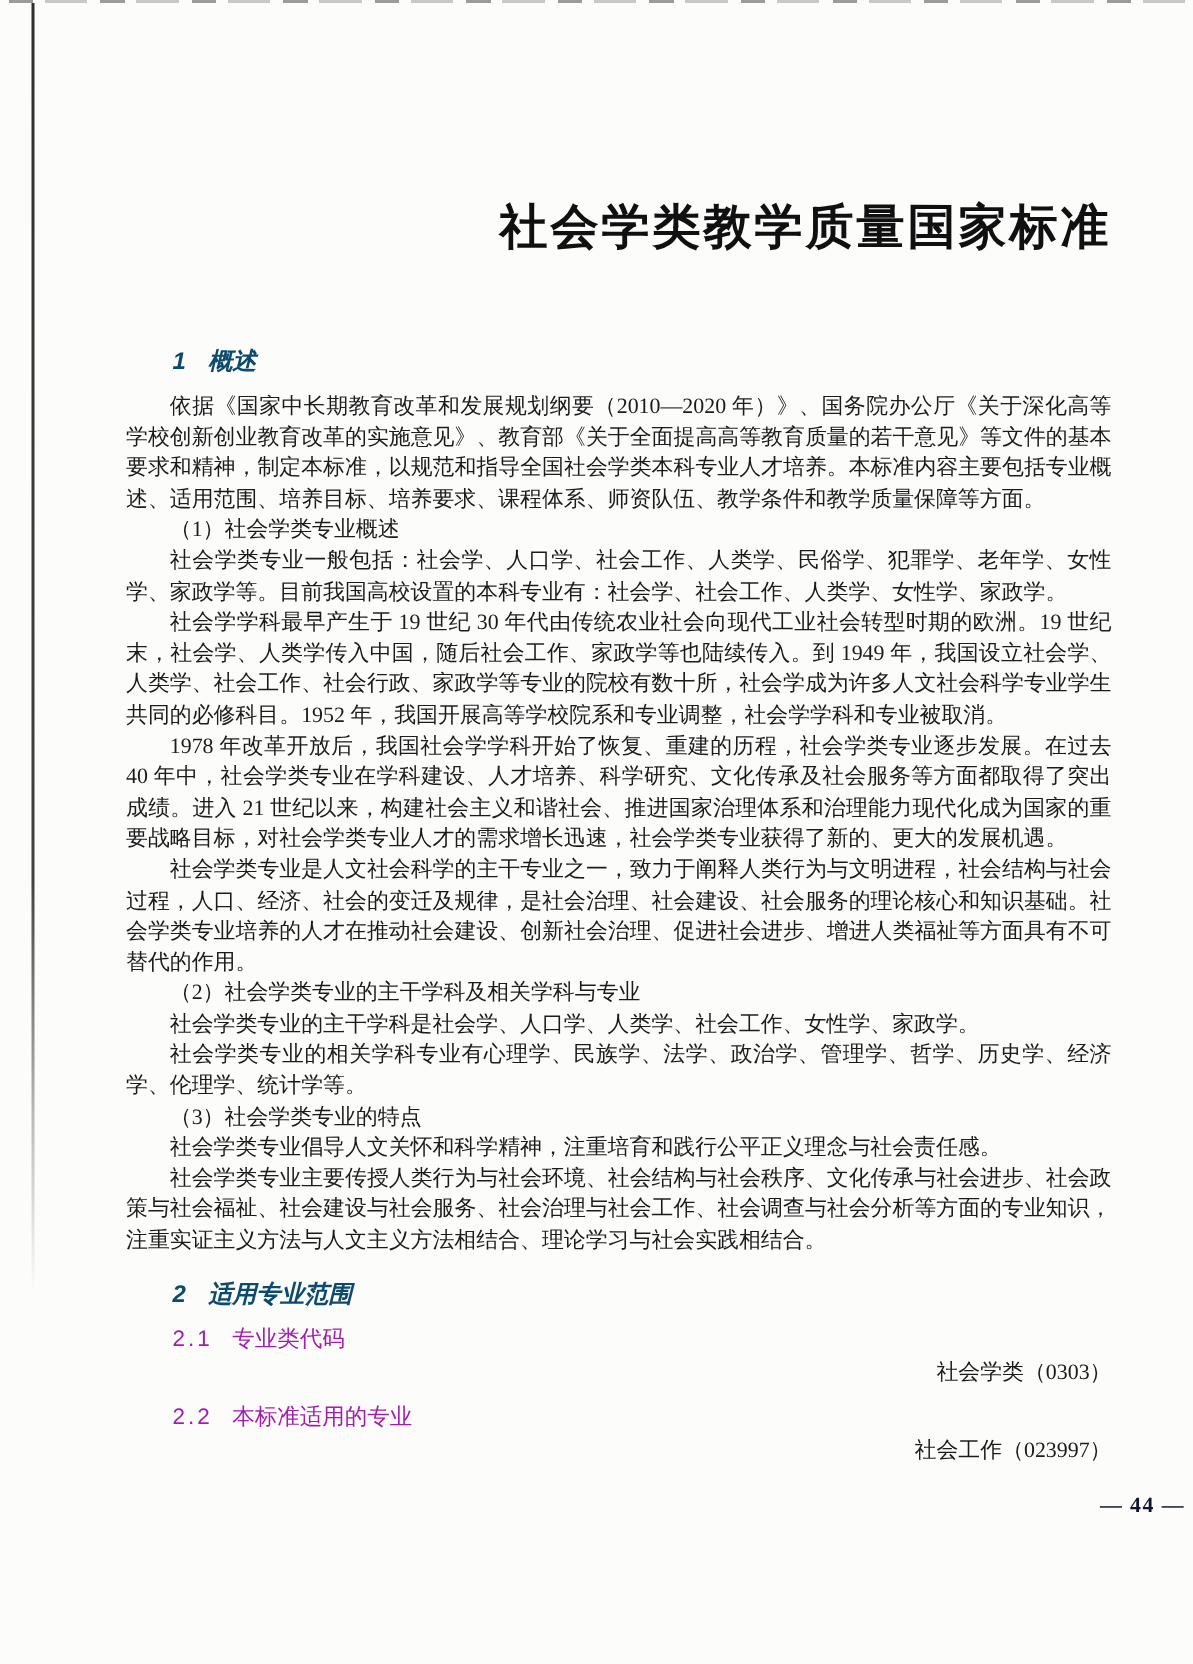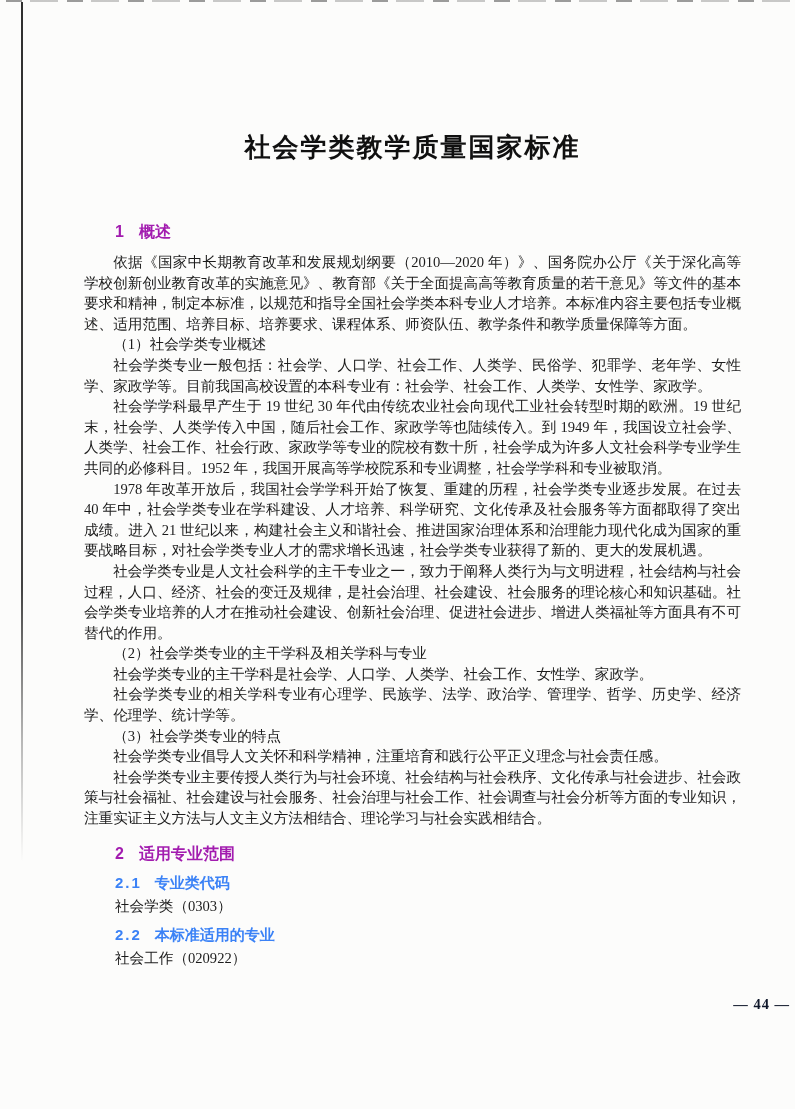--- a/index.html
+++ b/index.html
@@ -38,58 +38,60 @@
       rgba(25,25,25,.9) 0%, rgba(25,25,25,.82) 68%,
       rgba(25,25,25,.3) 86%, rgba(25,25,25,0) 100%);
   }
   .doc {
     position: absolute;
     left: 84px; top: 0;
     width: 657px;
   }
   .title {
     margin: 130px 0 0 0;
-    text-align: center;
+    text-align: right;
     font-family: "Liberation Sans", sans-serif;
     font-weight: 700;
-    font-size: 26px;
+    font-size: 32px;
     letter-spacing: 2px;
     color: #101010;
   }
   .sec-h {
     margin: 57px 0 0 31px;
     font-family: "Liberation Sans", sans-serif;
     font-weight: 700;
     font-size: 16px;
-    color: #a21caf;
+    color: #0c4a6e;
+    font-style: italic;
   }
   .sec-h .num { display: inline-block; margin-right: 15px; }
   .body-text { margin-top: 9px; }
   .body-text p {
     margin: 0;
     font-size: 14.6px;
     line-height: 20.6px;
     text-align: justify;
     text-indent: 2em;
     color: #1b1b1b;
   }
   .sec2 { margin-top: 15px; }
   .sub-h {
     margin: 9px 0 0 31px;
     font-family: "Liberation Sans", sans-serif;
-    font-weight: 700;
+    font-weight: 400;
     font-size: 15px;
-    color: #3b82f6;
+    color: #a21caf;
   }
   .sub-h .num { display: inline-block; margin-right: 13px; letter-spacing: 2px; }
   .item {
     margin: 2px 0 0 31px;
     font-size: 14.6px;
     line-height: 22.5px;
     color: #1b1b1b;
+    text-align: right;
   }
   .footer {
     position: absolute;
     top: 996px; left: 0;
     width: 790px;
     text-align: right;
     font-size: 14.5px;
     font-weight: 700;
     color: #0f172a;
     letter-spacing: 1px;
@@ -122,18 +124,18 @@
       <p>社会学类专业主要传授人类行为与社会环境、社会结构与社会秩序、文化传承与社会进步、社会政策与社会福祉、社会建设与社会服务、社会治理与社会工作、社会调查与社会分析等方面的专业知识，注重实证主义方法与人文主义方法相结合、理论学习与社会实践相结合。</p>
     </div>
 
     <div class="sec2">
       <h2 class="sec-h" style="margin-top:11px"><span class="num">2</span><span>适用专业范围</span></h2>
 
       <h3 class="sub-h"><span class="num">2.1</span><span>专业类代码</span></h3>
       <div class="item">社会学类（0303）</div>
 
       <h3 class="sub-h"><span class="num">2.2</span><span>本标准适用的专业</span></h3>
-      <div class="item">社会工作（020922）</div>
+      <div class="item">社会工作（023997）</div>
     </div>
   </div>
 
   <div class="footer">— 44 —</div>
 </div>
 
 </body></html>

